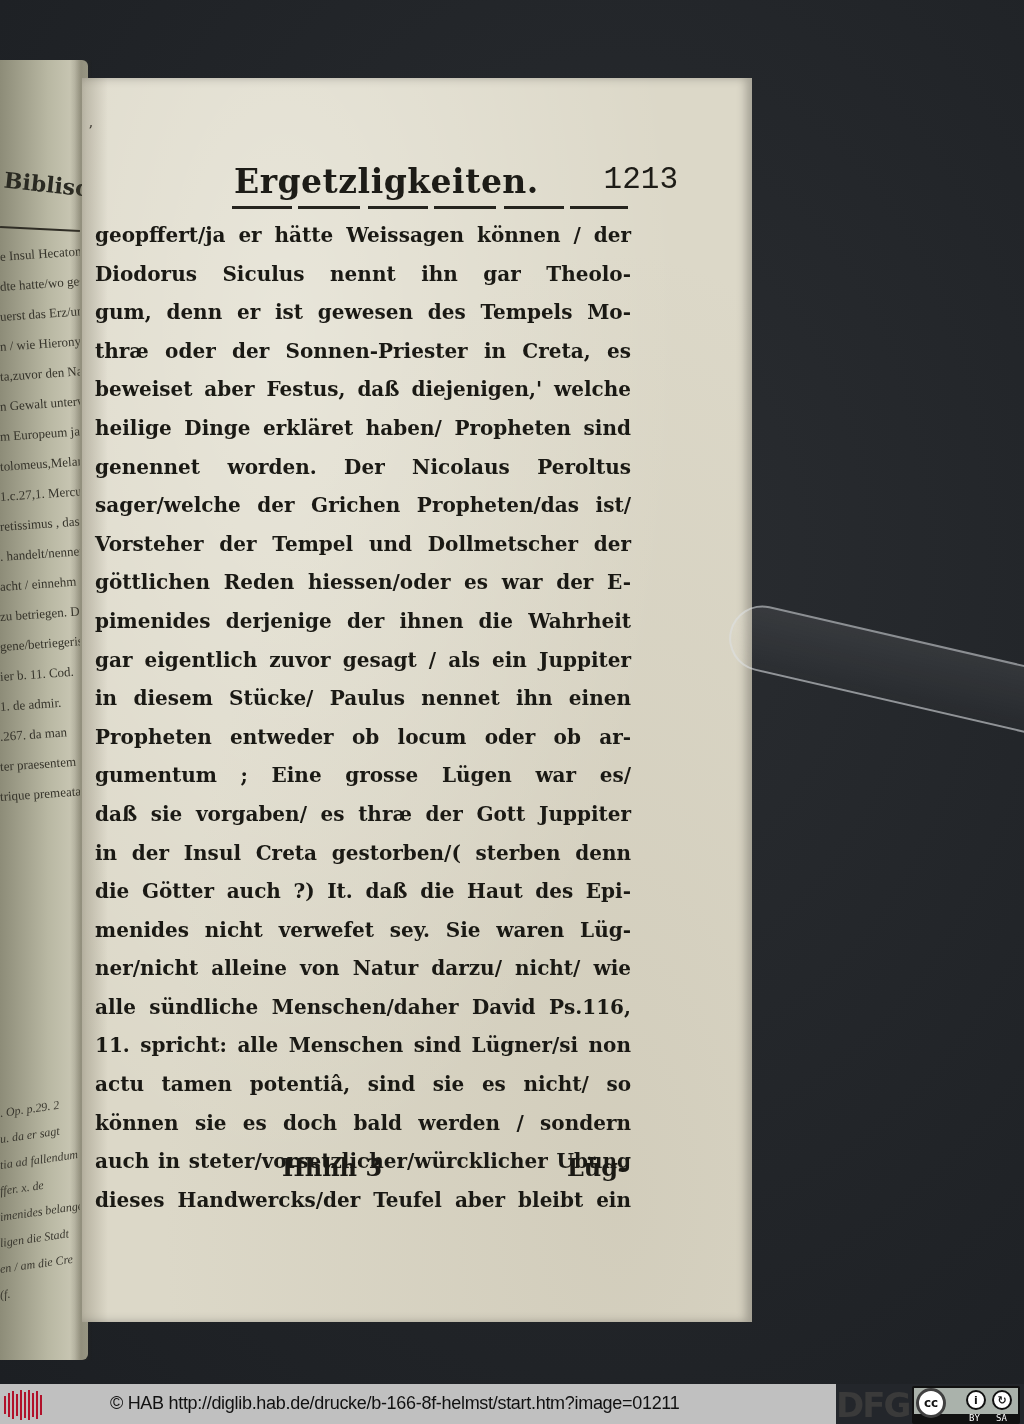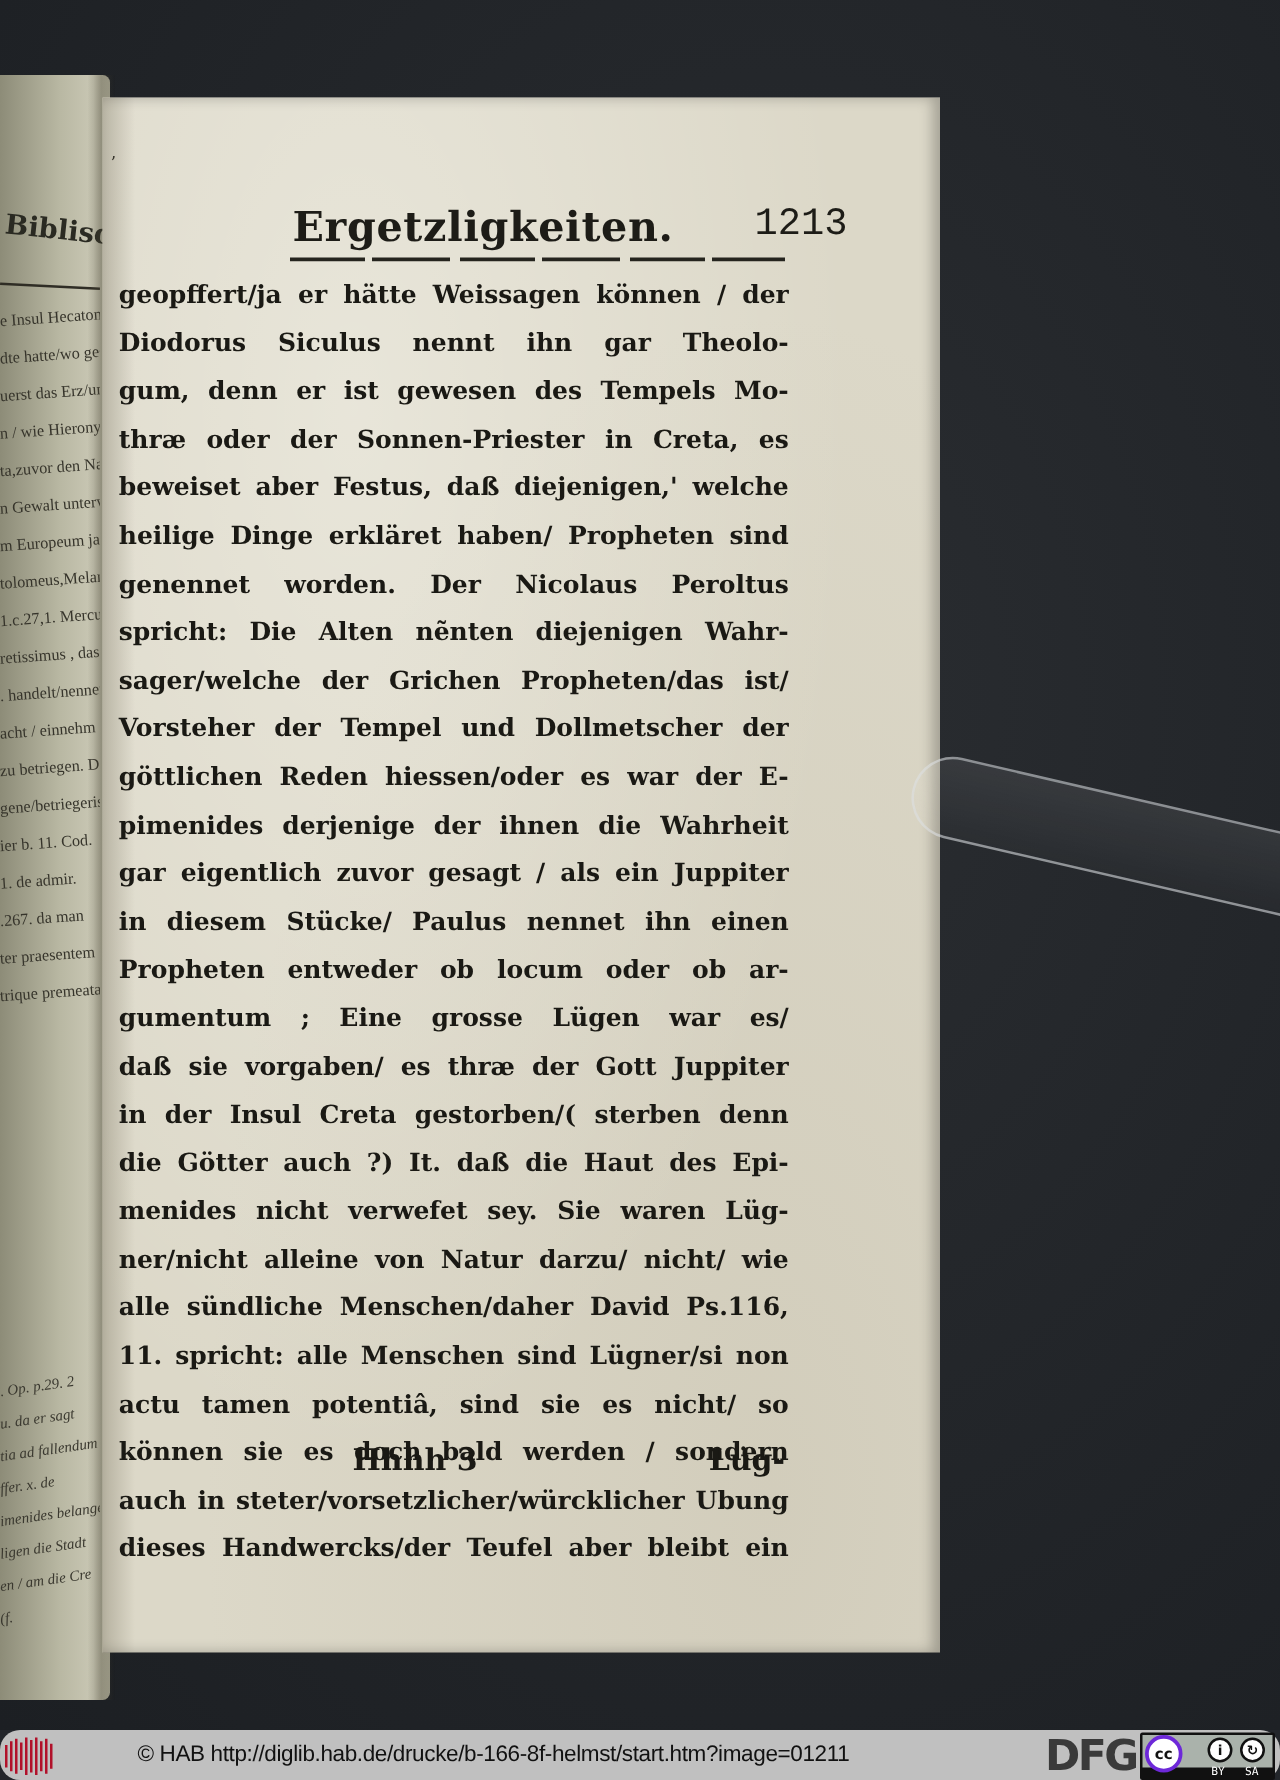--- a/index.html
+++ b/index.html
@@ -97,23 +97,22 @@
   .glass-strip {
     position: absolute; left: 730px; top: 598px; width: 340px; height: 62px;
     transform: rotate(13deg); transform-origin: left center;
     border: 2px solid rgba(220,224,228,0.55);
     border-radius: 40px 0 0 40px;
     background: linear-gradient(180deg, rgba(255,255,255,0.08), rgba(255,255,255,0.02));
   }
 
   
   .footer-bar {
-    position: absolute; left: 0; top: 1384px; width: 1024px; height: 40px;
+    position: absolute; left: 0; top: 1384px; width: 836px; height: 40px;
     background: #c0c0c0;
-    border-radius: 16px;
   }
   .hab-logo {
     position: absolute; left: 4px; top: 6px; width: 40px; height: 30px;
     display: flex; gap: 2px; align-items: center;
   }
   .hab-logo span { display: block; width: 2px; background: #b1112a; }
   .copyright {
     position: absolute; left: 110px; width: 600px; top: 9px; text-align: right;
     font-family: "Liberation Sans", sans-serif; font-size: 18px; color: #111;
     letter-spacing: -0.3px;
@@ -126,21 +125,21 @@
   }
   .cc-badge {
     position: absolute; left: 912px; top: 2px; width: 108px; height: 38px;
     background: #111; border-radius: 2px;
   }
   .cc-inner {
     position: absolute; left: 2px; top: 2px; width: 104px; height: 26px; background: #aab2ab;
   }
   .cc-circle {
     position: absolute; left: 4px; top: 2px; width: 30px; height: 30px; border-radius: 50%;
-    background: #fff; border: 3px solid #6d28d9; box-sizing: border-box;
+    background: #fff; border: 3px solid #404040; box-sizing: border-box;
     font-family: "DejaVu Sans", sans-serif; font-weight: bold; font-size: 12px;
     display: flex; align-items: center; justify-content: center; color: #111;
   }
   .cc-icon {
     position: absolute; top: 4px; width: 20px; height: 20px; border-radius: 50%;
     background: #fff; border: 2px solid #111; box-sizing: border-box;
     font-family: "DejaVu Sans", sans-serif; font-weight: bold; font-size: 11px;
     display: flex; align-items: center; justify-content: center; color: #111;
   }
   .cc-by { left: 54px; }
@@ -205,21 +204,20 @@
   <div class="head-rule"></div>
 
   <div class="body-text">
     <span class="line">geopffert/ja er hätte Weissagen können / der</span>
     <span class="line">Diodorus Siculus nennt ihn gar Theolo-</span>
     <span class="line">gum, denn er ist gewesen des Tempels Mo-</span>
     <span class="line">thræ oder der Sonnen-Priester in Creta, es</span>
     <span class="line">beweiset aber Festus, daß diejenigen,' welche</span>
     <span class="line">heilige Dinge erkläret haben/ Propheten sind</span>
     <span class="line">genennet worden. Der Nicolaus Peroltus</span>
-    <span class="line">spricht: Die Alten nẽnten diejenigen Wahr-</span>
     <span class="line">sager/welche der Grichen Propheten/das ist/</span>
     <span class="line">Vorsteher der Tempel und Dollmetscher der</span>
     <span class="line">göttlichen Reden hiessen/oder es war der E-</span>
     <span class="line">pimenides derjenige der ihnen die Wahrheit</span>
     <span class="line">gar eigentlich zuvor gesagt / als ein Juppiter</span>
     <span class="line">in diesem Stücke/ Paulus nennet ihn einen</span>
     <span class="line">Propheten entweder ob locum oder ob ar-</span>
     <span class="line">gumentum ;  Eine grosse Lügen war es/</span>
     <span class="line">daß sie vorgaben/ es thræ der Gott Juppiter</span>
     <span class="line">in der Insul Creta gestorben/( sterben denn</span>

